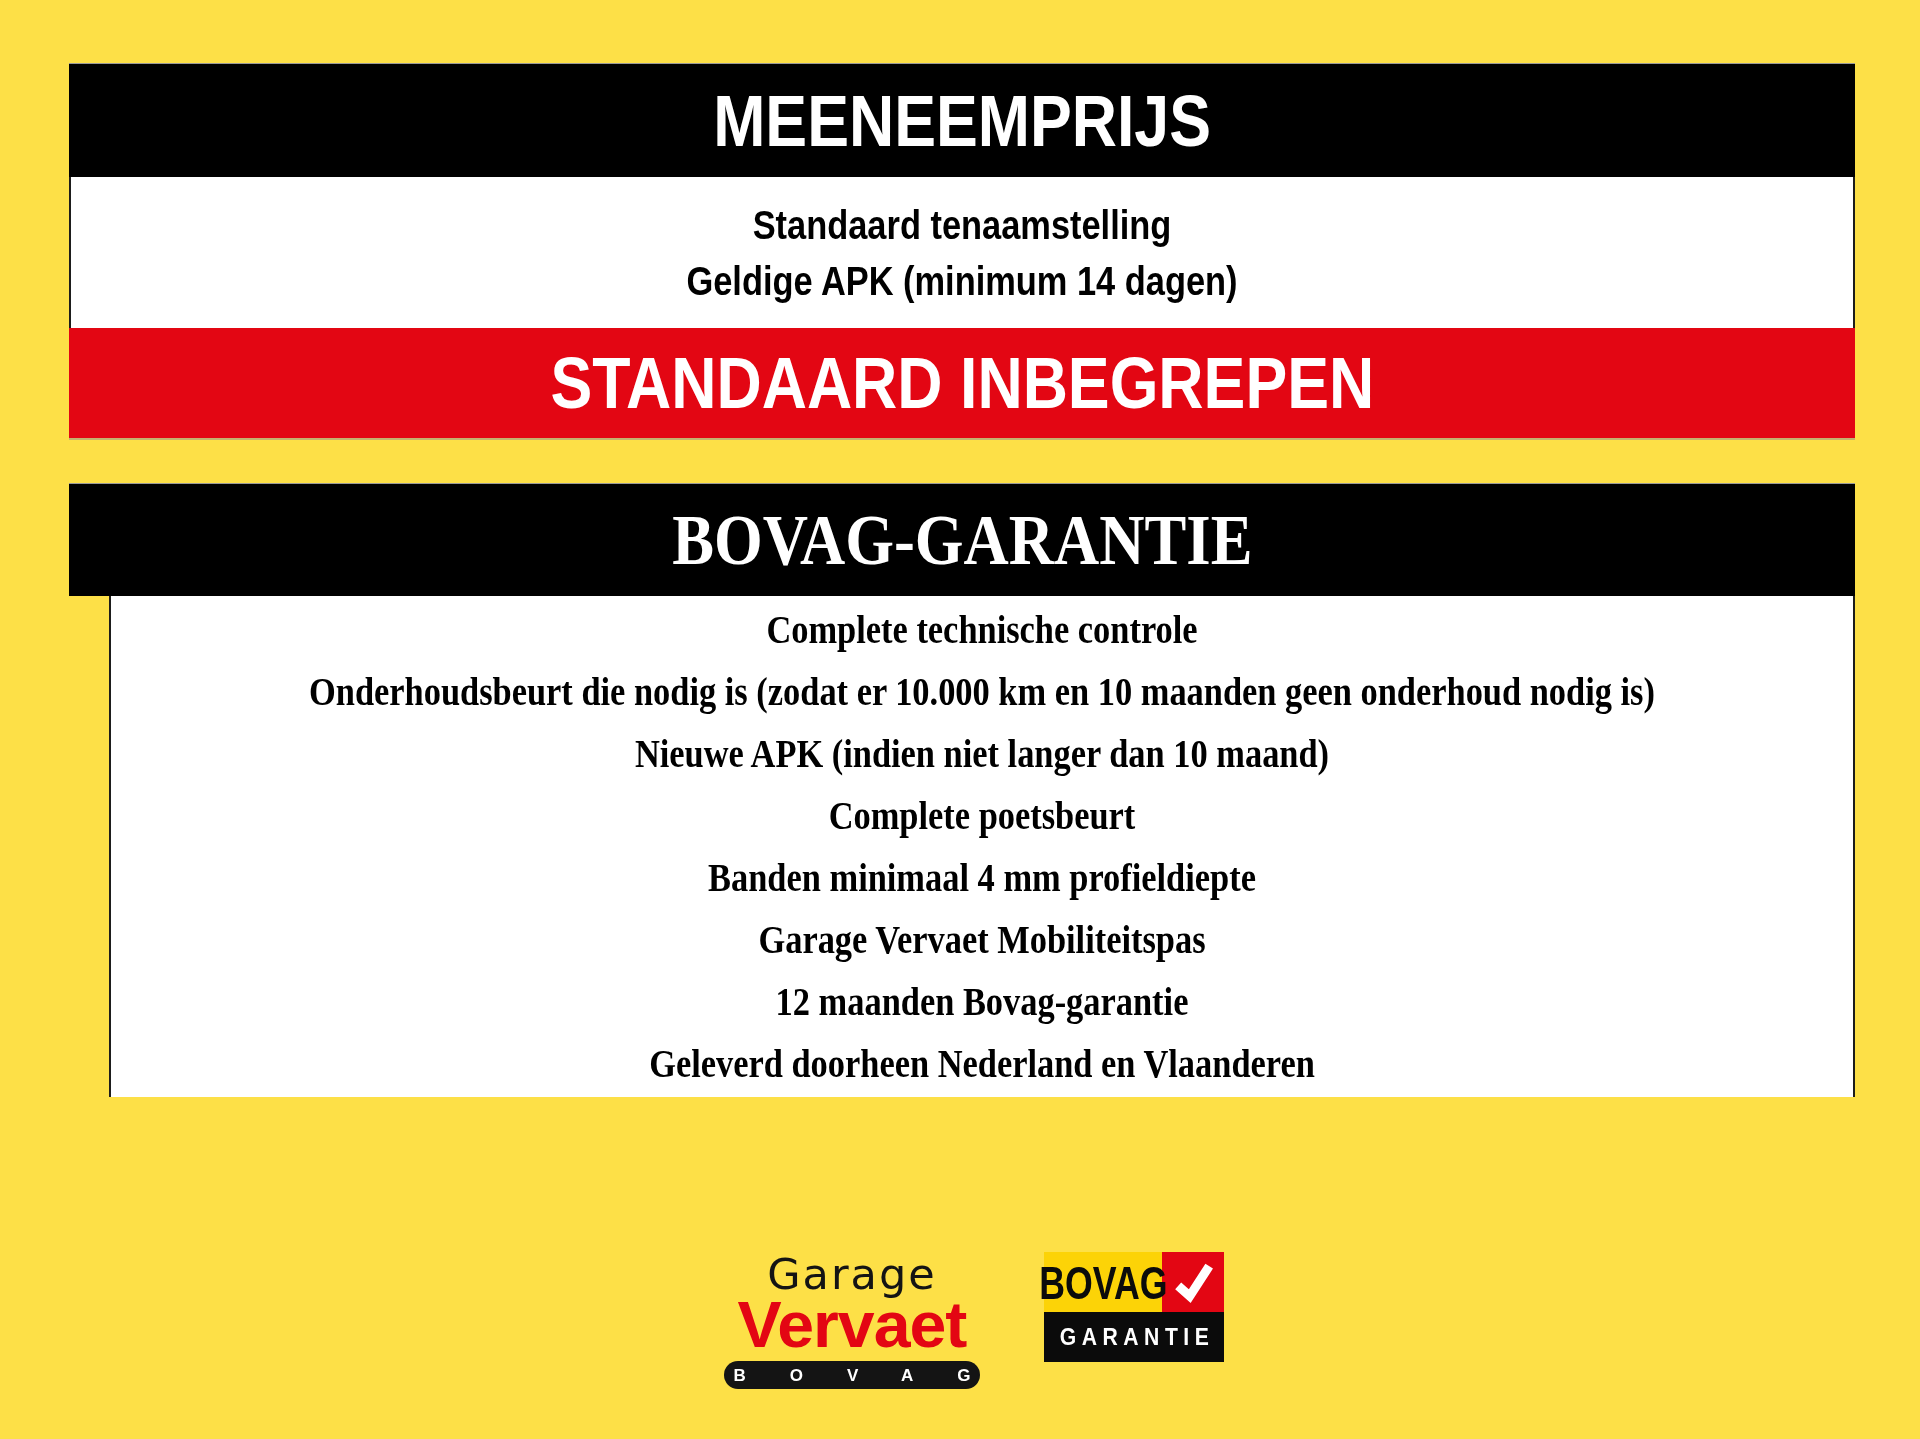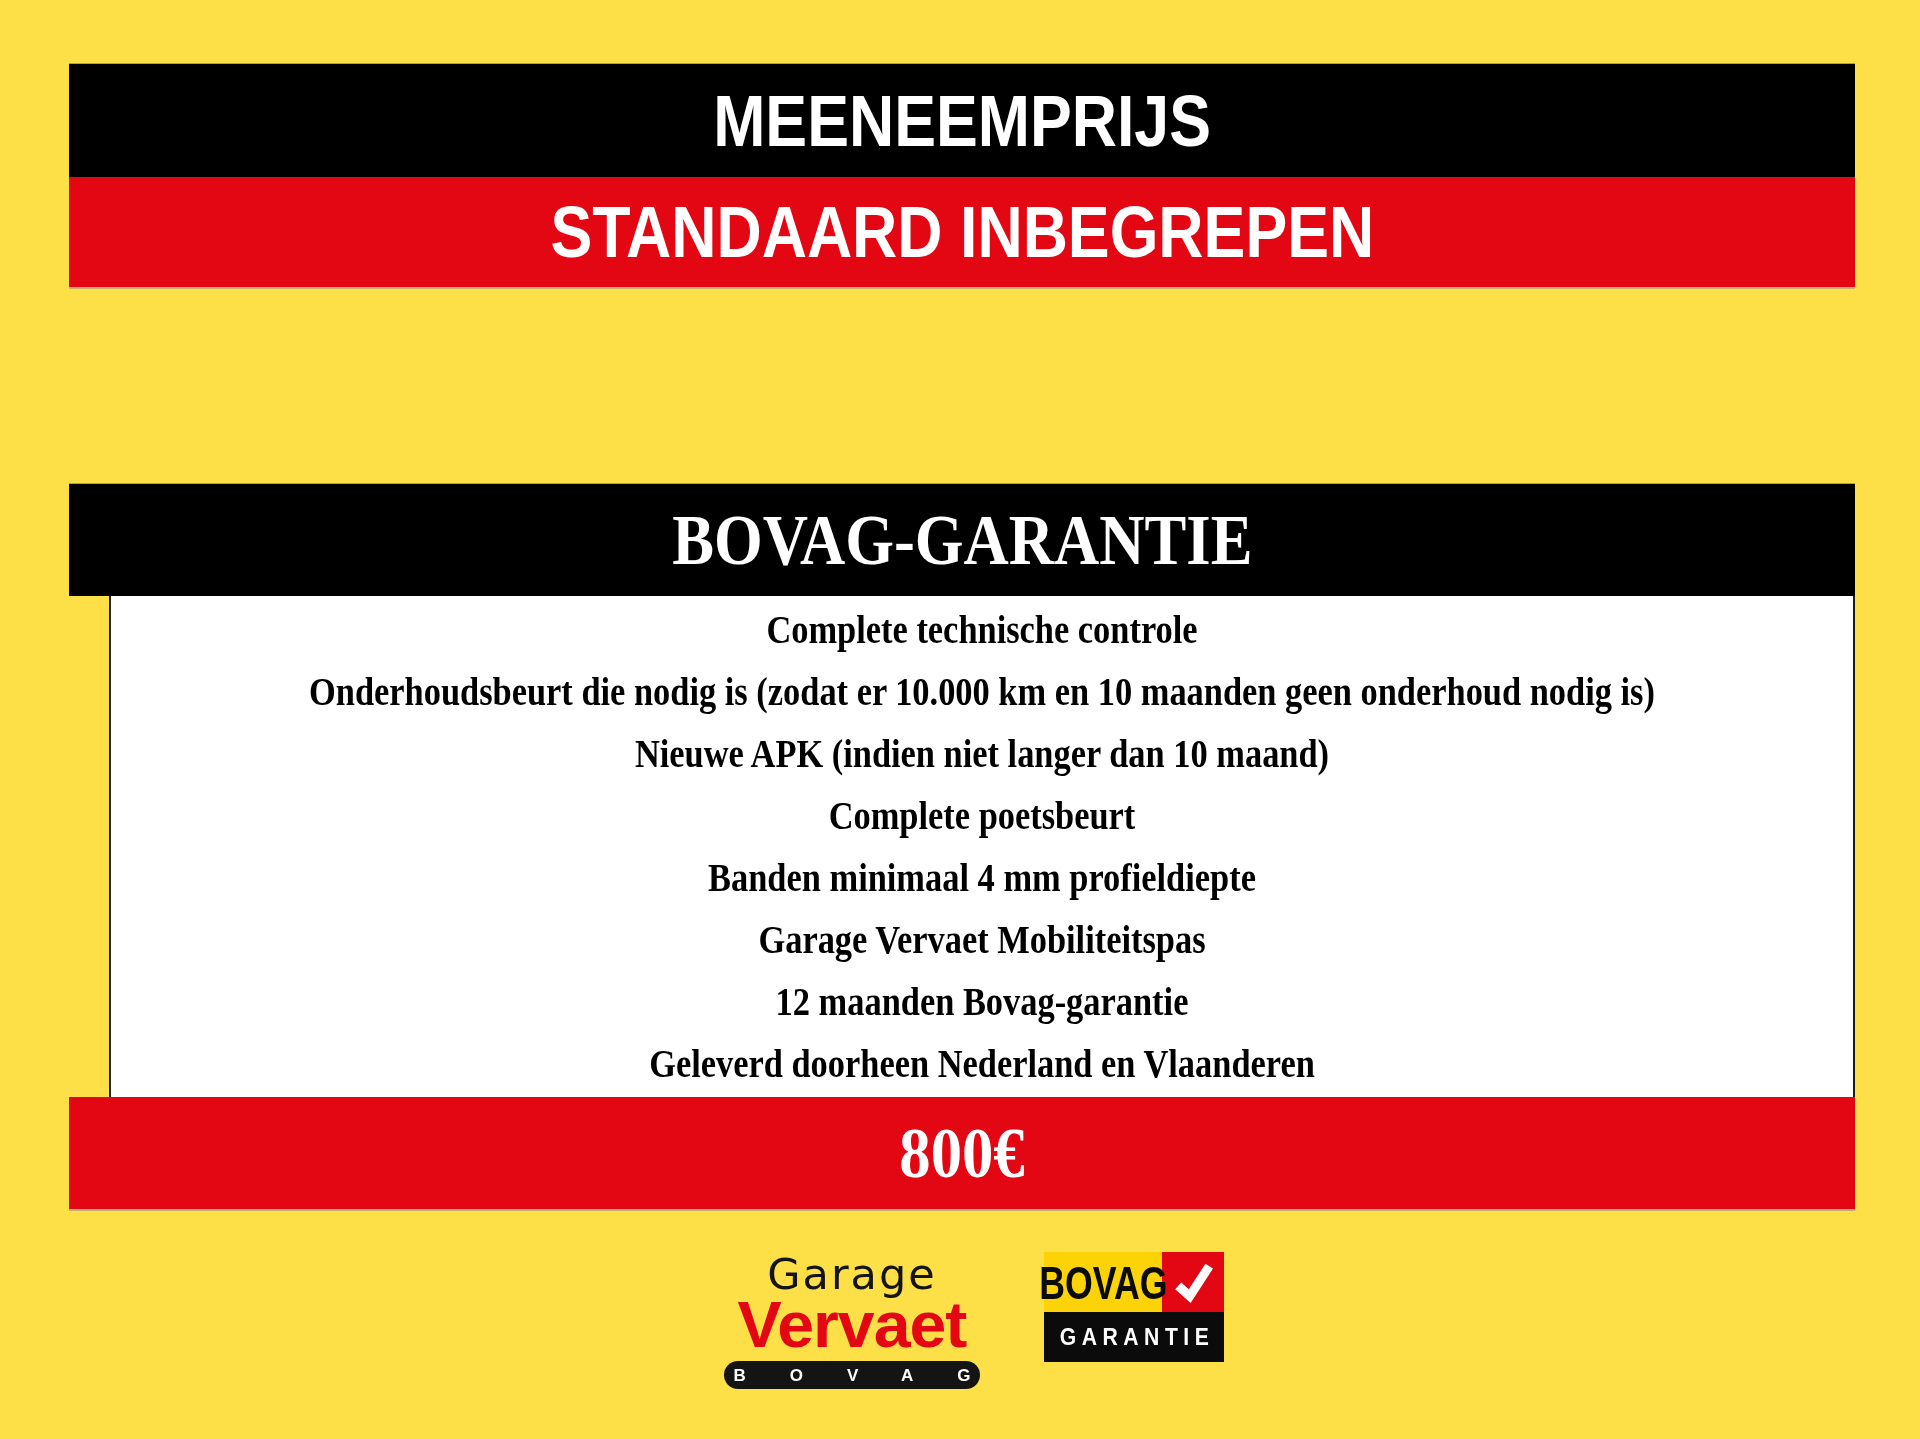--- a/index.html
+++ b/index.html
@@ -80,42 +80,43 @@
 </style>
 </head>
 <body>
 
 <div class="page">
 
   <section class="card card-1">
     <header class="bar bar-black">
       <span class="bar-title">MEENEEMPRIJS</span>
     </header>
+    <div class="card-body">
+      <div class="body-line">Standaard tenaamstelling</div>
+      <div class="body-line">Geldige APK (minimum 14 dagen)</div>
+    </div>
     <footer class="bar bar-red">
       <span class="bar-title">STANDAARD INBEGREPEN</span>
     </footer>
   </section>
 
   <section class="card card-2">
     <header class="bar bar-black">
       <span class="bar-title">BOVAG-GARANTIE</span>
     </header>
     <div class="card-body">
       <div class="body-line">Complete technische controle</div>
       <div class="body-line">Onderhoudsbeurt die nodig is (zodat er 10.000 km en 10 maanden geen onderhoud nodig is)</div>
       <div class="body-line">Nieuwe APK (indien niet langer dan 10 maand)</div>
       <div class="body-line">Complete poetsbeurt</div>
       <div class="body-line">Banden minimaal 4 mm profieldiepte</div>
       <div class="body-line">Garage Vervaet Mobiliteitspas</div>
       <div class="body-line">12 maanden Bovag-garantie</div>
       <div class="body-line">Geleverd doorheen Nederland en Vlaanderen</div>
     </div>
-    <footer class="bar bar-red">
-      <span class="bar-title">800€</span>
-    </footer>
   </section>
 
   <div class="logos">
 
     <div class="vervaet-logo">
       <div class="vervaet-line1">Garage</div>
       <div class="vervaet-line2">Vervaet</div>
       <div class="axel-pill">
         <span>BOVAG</span>
       </div>

